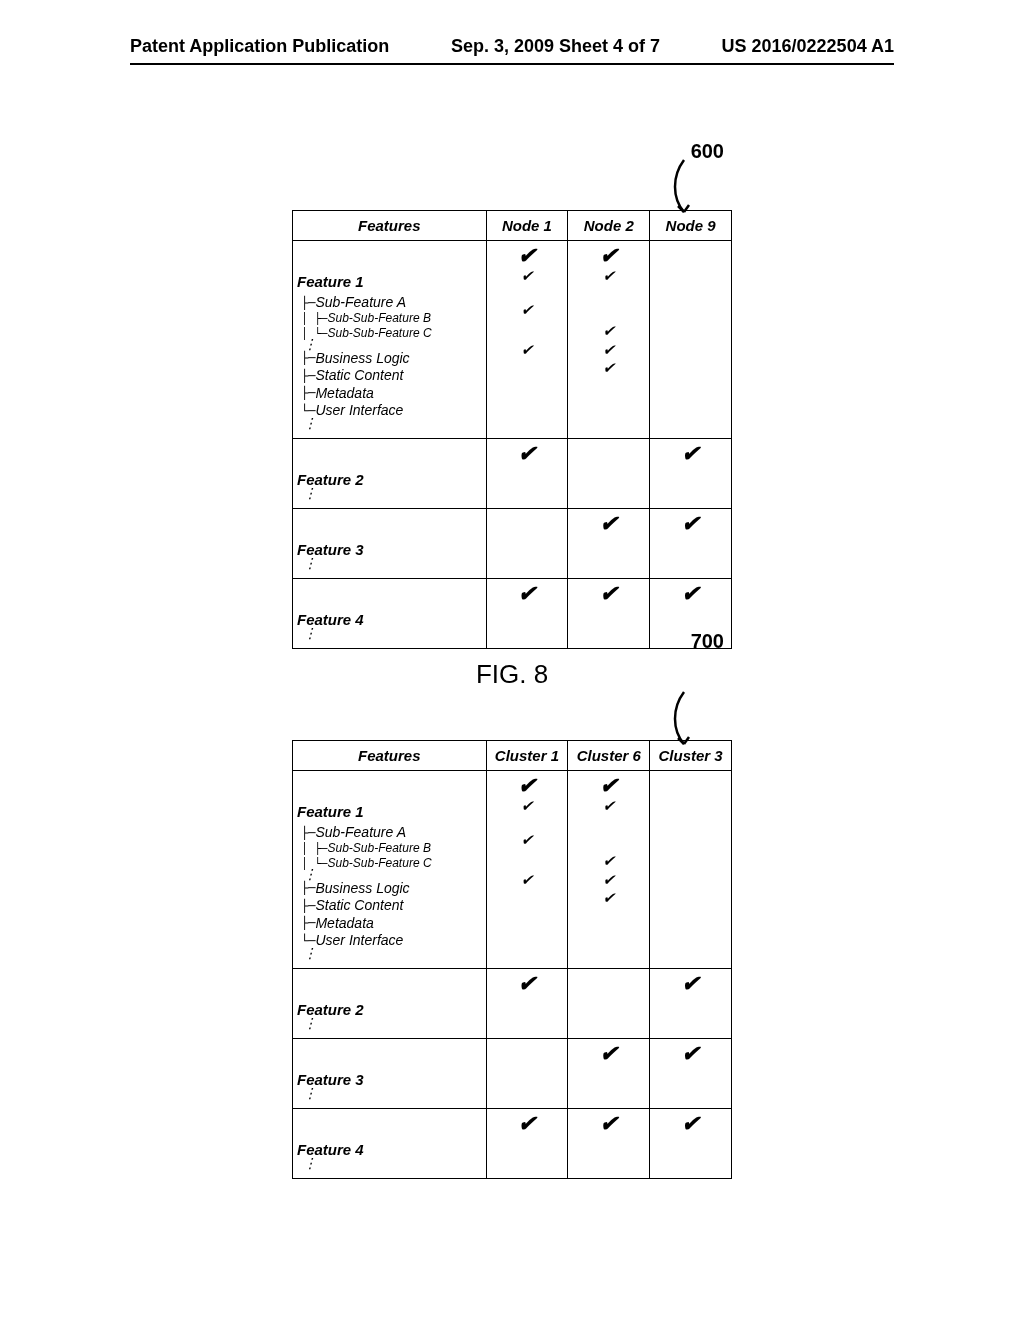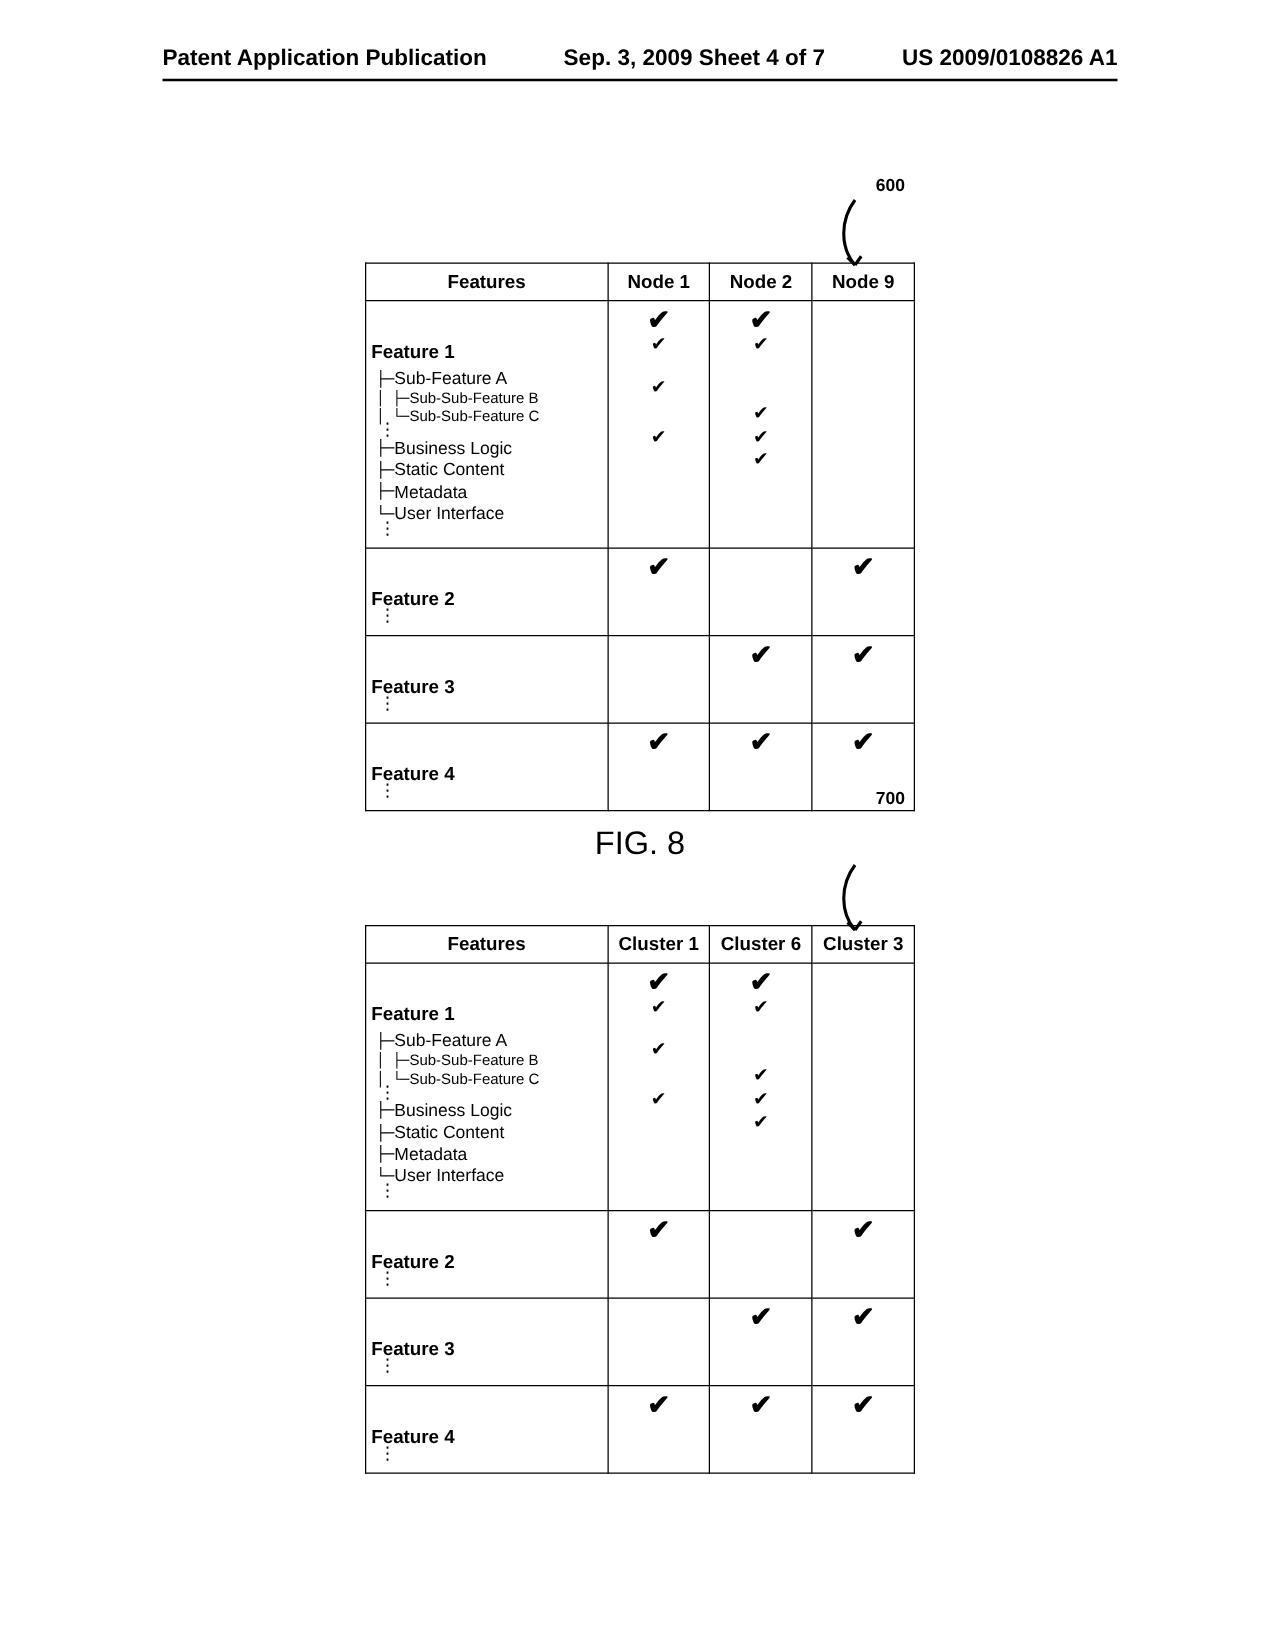--- a/index.html
+++ b/index.html
@@ -4,29 +4,29 @@
 <style>
   * { box-sizing: border-box; margin: 0; padding: 0; }
   html, body { width: 1024px; height: 1320px; background: #fff; font-family: Arial, Helvetica, sans-serif; color: #000; }
   .page { position: relative; width: 1024px; height: 1320px; }
   .header { position: absolute; top: 36px; left: 0; width: 100%; padding: 0 130px; }
   .header-row { display: flex; justify-content: space-between; font-size: 18px; font-weight: bold; }
   .header-rule { border: none; border-top: 2.5px solid #000; margin-top: 6px; }
   .figure-block { position: absolute; left: 50%; transform: translateX(-50%); }
   .figure-600 { top: 210px; width: 440px; }
   .figure-700 { top: 740px; width: 440px; }
-  .ref-label { position: absolute; font-size: 14px; font-weight: bold; }
+  .ref-label { position: absolute; font-size: 20px; font-weight: bold; }
   .ref-600 { top: 140px; right: 300px; }
   .ref-700 { top: 630px; right: 300px; text-align: center; }
   .ref-arrow { position: absolute; width: 40px; height: 60px; }
   .ref-arrow svg { width: 100%; height: 100%; }
   .arrow-600 { top: 158px; right: 320px; }
   .arrow-700 { top: 690px; right: 320px; }
 
-  table.feat { border-collapse: collapse; width: 100%; }
+  table.feat { border-collapse: collapse; width: 100%; font-style: italic; }
   table.feat th, table.feat td { border: 1.5px solid #000; vertical-align: top; }
   table.feat th { font-weight: bold; text-align: center; padding: 6px 4px; font-size: 15px; }
   table.feat th.features-h { width: 44%; }
   table.feat th.col-h { width: 18.6%; }
   table.feat td.feat-cell { padding: 4px 4px 10px 4px; font-size: 14px; line-height: 1.25; }
   table.feat td.check-cell { text-align: center; padding: 4px 0 10px 0; }
 
   .feat-title { font-weight: bold; font-size: 15px; margin-top: 28px; }
   .tree { margin-top: 2px; }
   .tree-row { display: flex; align-items: center; }
@@ -47,21 +47,21 @@
 </style>
 </head>
 <body>
 
 <div class="page">
 
   <div class="header">
     <div class="header-row">
       <span>Patent Application Publication</span>
       <span>Sep. 3, 2009  Sheet 4 of 7</span>
-      <span>US 2009/0108826 A1</span>
+      <span>US 2016/0222504 A1</span>
     </div>
     <hr class="header-rule">
   </div>
 
   <div class="ref-label ref-600">600</div>
   <div class="ref-arrow arrow-600">
     <svg viewBox="0 0 40 60">
         <path d="M20 2 C 8 18, 8 40, 20 54" fill="none" stroke="#000" stroke-width="2.5"></path>
         <path d="M20 54 L14 48 M20 54 L25 47" fill="none" stroke="#000" stroke-width="2.5"></path>
       </svg>

